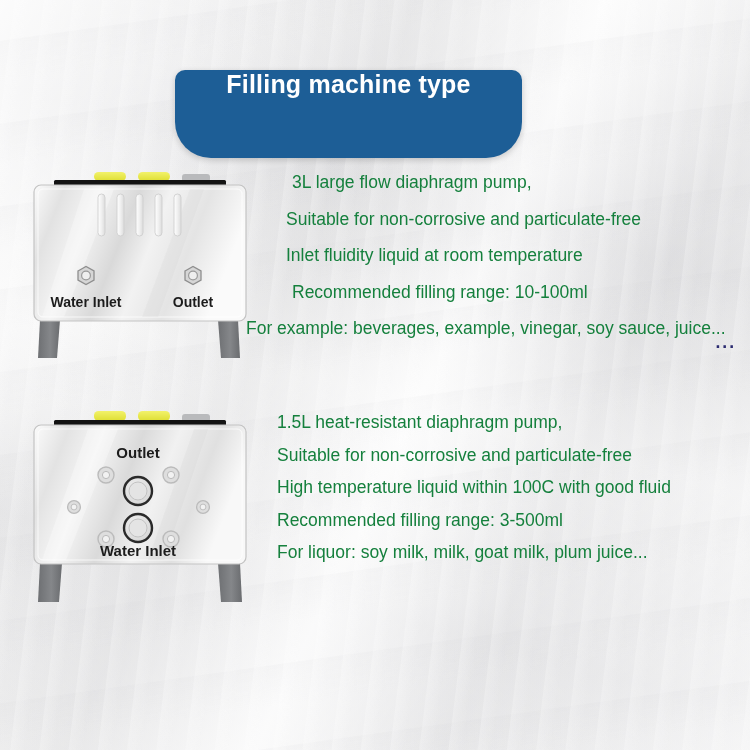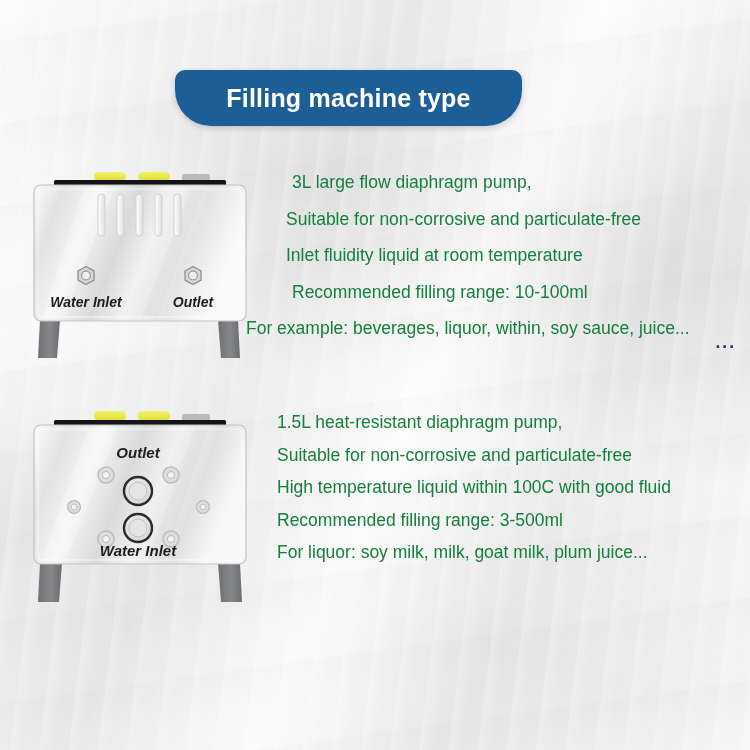--- a/index.html
+++ b/index.html
@@ -45,26 +45,26 @@
       repeating-linear-gradient(97deg, rgba(255,255,255,0) 0px, rgba(255,255,255,0) 14px, rgba(255,255,255,0.40) 15px, rgba(255,255,255,0) 29px),
       repeating-linear-gradient(172deg, rgba(206,206,210,0) 0px, rgba(206,206,210,0) 40px, rgba(206,206,210,0.16) 41px, rgba(206,206,210,0) 82px);
   }
 
   
   .banner {
     position: absolute;
     left: 175px;
     top: 70px;
     width: 347px;
-    height: 56px;
+    height: 88px;
     background: #1d5e96;
     border-radius: 10px 10px 36px 36px;
     box-shadow: 0 2px 6px rgba(0,0,0,0.18);
     display: flex;
-    align-items: center;
+    align-items: flex-start;
     justify-content: center;
   }
   .banner-title {
     color: #ffffff;
     font-size: 25px;
     font-weight: bold;
     letter-spacing: 0.2px;
     white-space: nowrap;
   }
 
@@ -76,21 +76,20 @@
   }
   #product-0 { top: 168px; height: 200px; }
   #product-1 { top: 408px; height: 200px; }
 
   .machine-figure {
     position: absolute;
     left: 22px;
     top: 0;
     width: 240px;
     height: 200px;
-    font-style: italic;
   }
 
   .text-block {
     position: absolute;
     top: 6px;
     width: 480px;
     color: #2b2b70;
   }
   #text-0 { left: 262px; }
   #text-1 { left: 277px; }
@@ -200,21 +199,21 @@
         <text x="64" y="139" text-anchor="middle" font-family="Liberation Sans, sans-serif" font-size="14" font-weight="bold" fill="#1c1c1c">Water Inlet</text>
         <text x="171" y="139" text-anchor="middle" font-family="Liberation Sans, sans-serif" font-size="14" font-weight="bold" fill="#1c1c1c">Outlet</text>
       </svg>
     </div>
 
     <div class="text-block" id="text-0">
       <div class="text-line indent-2">3L large flow diaphragm pump,</div>
       <div class="text-line indent-1">Suitable for non-corrosive and particulate-free</div>
       <div class="text-line indent-1">Inlet fluidity liquid at room temperature</div>
       <div class="text-line indent-2">Recommended filling range: 10-100ml</div>
-      <div class="text-line outdent">For example: beverages, liquor, within, soy sauce, juice...</div>
+      <div class="text-line outdent">For example: beverages, example, vinegar, soy sauce, juice...</div>
       <div class="ellipsis-dots" style="top:158px;">...</div>
     </div>
   </div>
 
   <div class="product" id="product-1">
 
     <div class="machine-figure">
       <svg width="240" height="200" viewBox="0 0 240 200" xmlns="http://www.w3.org/2000/svg">
         <defs>
           <linearGradient id="steelB" x1="0" y1="0" x2="1" y2="0.25">

